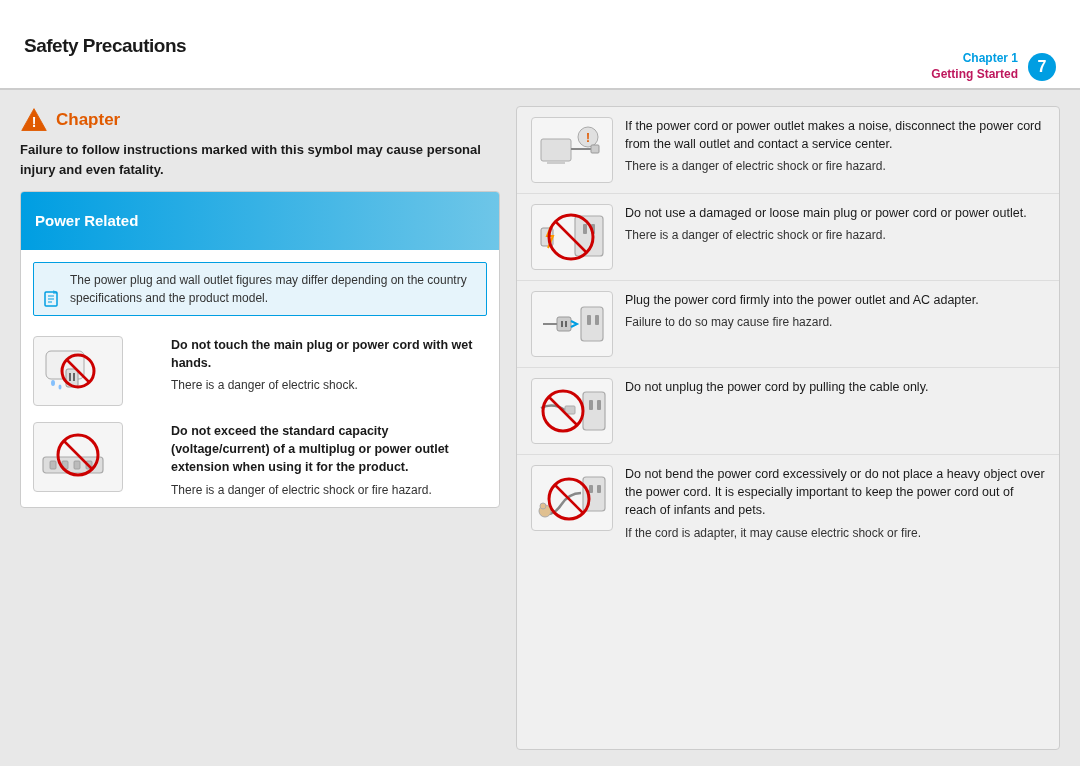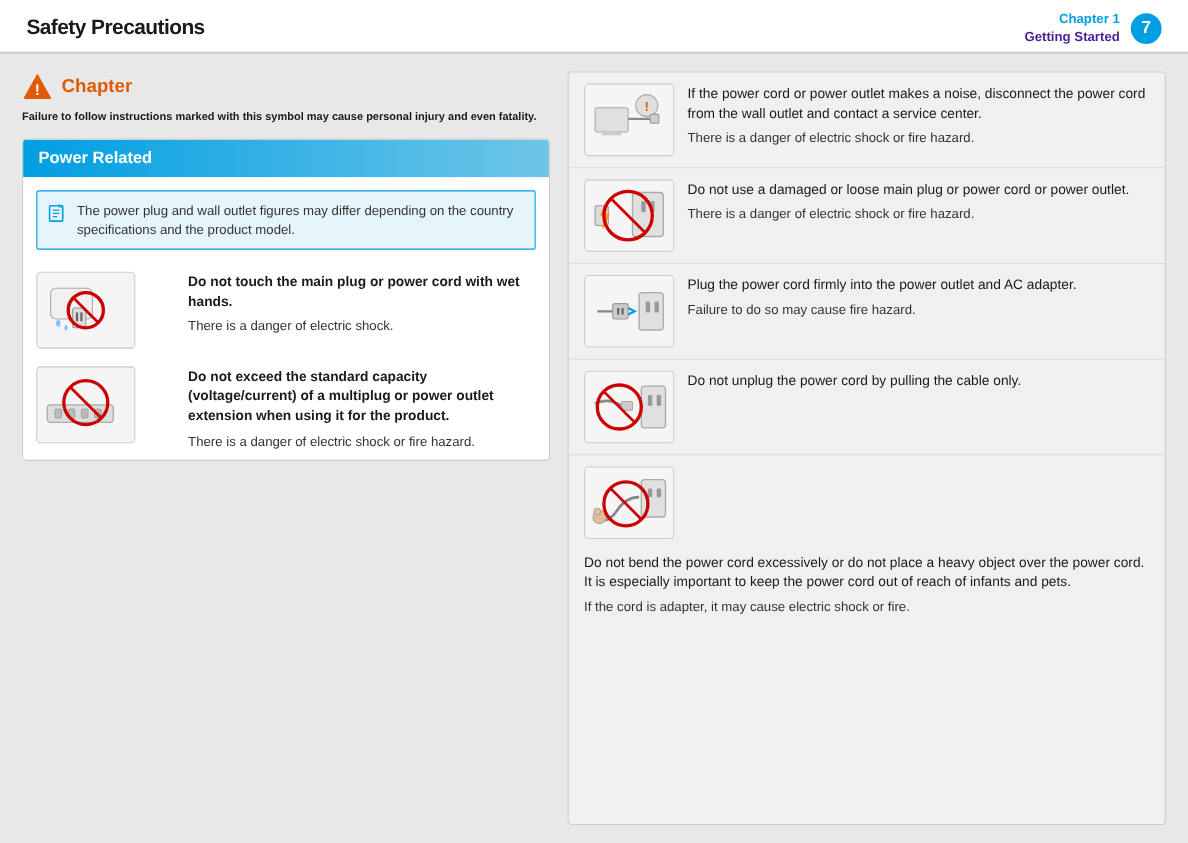--- a/index.html
+++ b/index.html
@@ -24,33 +24,34 @@
     .header-title {
       font-size: 19px;
       font-weight: 900;
       color: #1a1a1a;
       letter-spacing: -0.5px;
     }
     .header-right {
       display: flex;
       align-items: center;
       gap: 10px;
+      margin-top: 41px;
     }
     .header-chapter {
       text-align: right;
       line-height: 1.3;
     }
     .chapter-label {
       font-size: 12px;
       color: #009ee2;
       font-weight: 600;
     }
     .chapter-sub {
       font-size: 12px;
-      color: #4c1d95;
+      color: #be185d;
       font-weight: 600;
       text-align: right;
     }
     .page-badge {
       background: #009ee2;
       color: #fff;
       font-size: 16px;
       font-weight: 700;
       width: 28px;
       height: 28px;
@@ -92,51 +93,51 @@
       width: 28px;
       height: 28px;
       flex-shrink: 0;
     }
     .warning-title {
       font-size: 17px;
       font-weight: 700;
       color: #e05a00;
     }
     .warning-text {
-      font-size: 10px;
+      font-size: 13px;
       font-weight: 700;
       color: #1a1a1a;
       line-height: 1.5;
     }
 
     
     .power-section {
       background: #fff;
       border: 1px solid #ccc;
       border-radius: 4px;
       overflow: hidden;
     }
     .power-header {
       background: linear-gradient(to right, #009ee2, #6ec6e8);
-      padding: 8px 14px;
+      padding: 20px 14px;
     }
     .power-header-title {
       font-size: 15px;
       font-weight: 700;
       color: #fff;
     }
 
     
     .note-box {
       background: #e6f4fb;
       border: 1.5px solid #009ee2;
       margin: 12px;
       padding: 8px 10px;
       display: flex;
-      align-items: flex-start;
+      align-items: flex-end;
       gap: 8px;
       border-radius: 2px;
     }
     .note-icon {
       flex-shrink: 0;
       margin-top: 2px;
     }
     .note-text {
       font-size: 12px;
       color: #333;
@@ -192,21 +193,20 @@
 
     .right-item {
       display: flex;
       gap: 12px;
       padding: 10px 14px;
       align-items: flex-start;
       border-bottom: 1px solid #ddd;
     }
     .right-item:last-child {
       border-bottom: none;
-      flex-direction: column;
     }
     .right-item-image {
       flex-shrink: 0;
       width: 82px;
       height: 66px;
       border: 1px solid #ccc;
       border-radius: 4px;
       background: #f5f5f5;
       display: flex;
       align-items: center;

